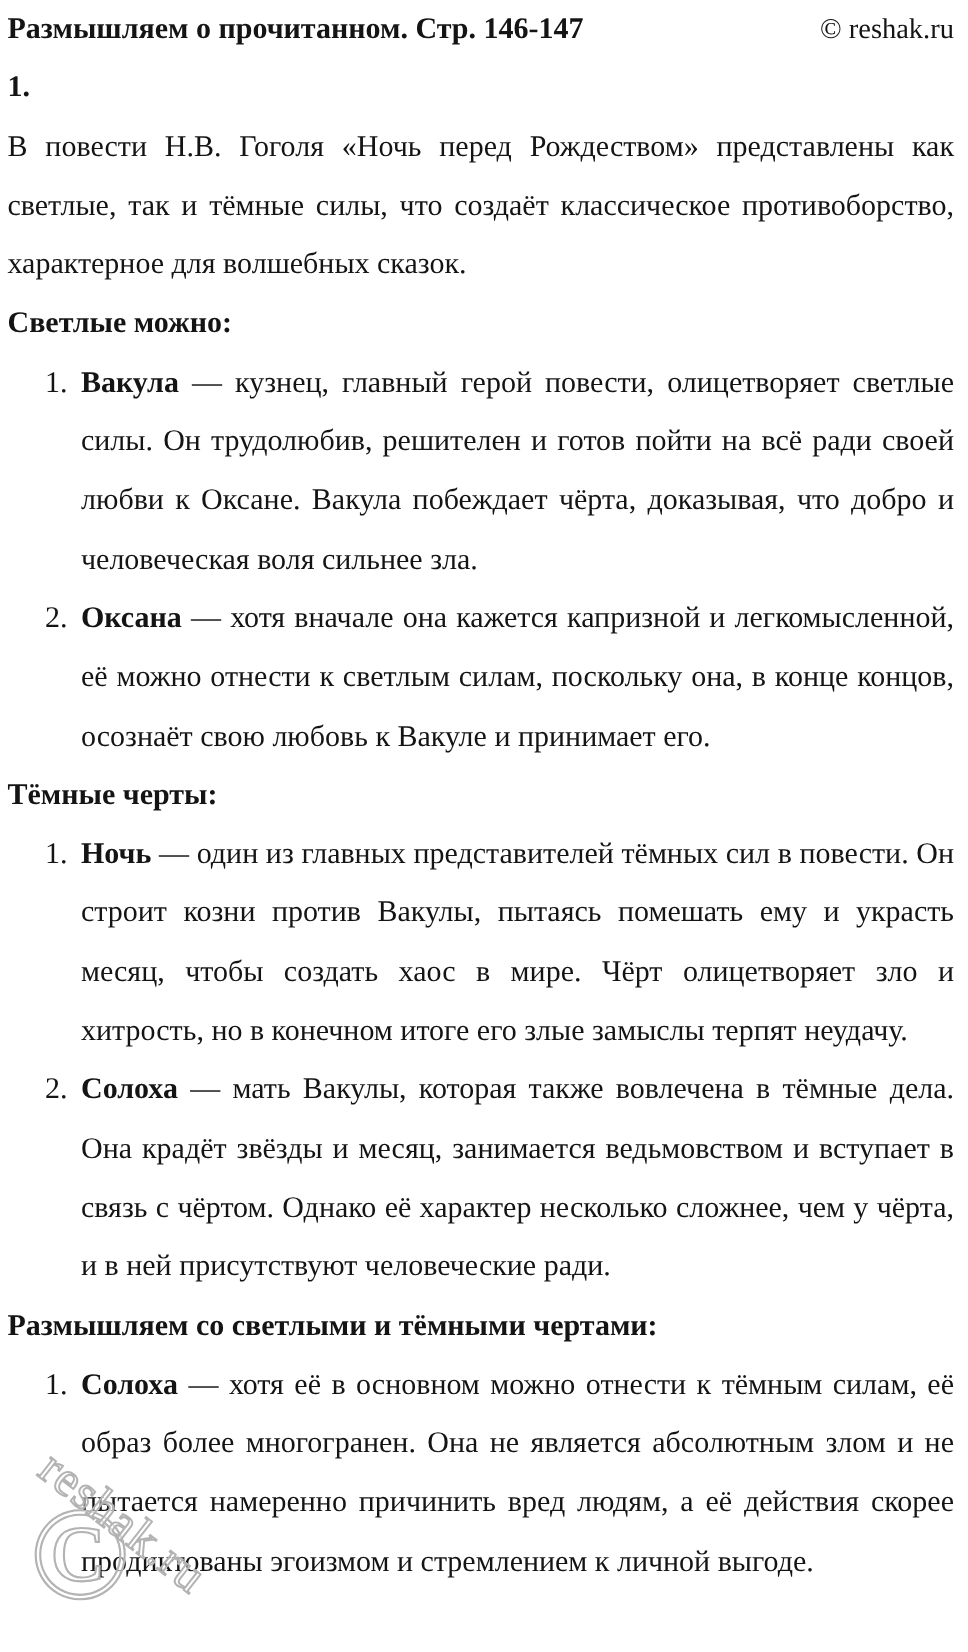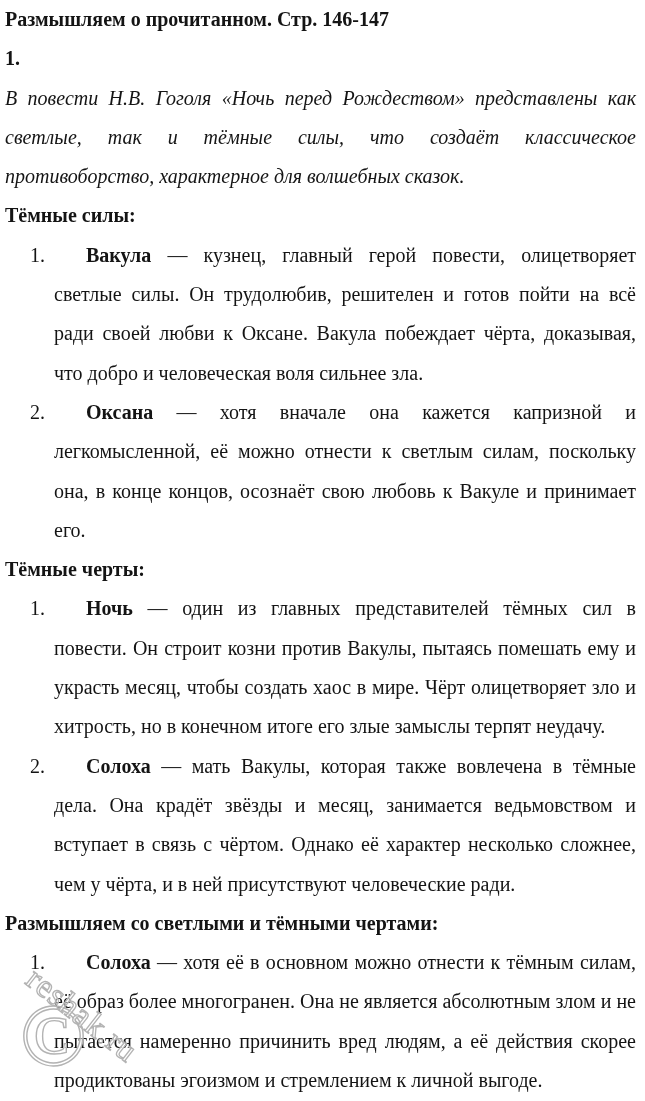--- a/index.html
+++ b/index.html
@@ -32,21 +32,20 @@
   .copyright {
     font-size: 19px;
     white-space: nowrap;
   }
   .qnum {
     font-weight: bold;
   }
   p.body-text {
     margin: 0;
     text-align: justify;
-    font-style: italic;
   }
   h2.section-heading {
     margin: 0;
     font-size: 20px;
     font-weight: bold;
     line-height: 39.3px;
   }
   .li {
     position: relative;
     padding-left: 49px;
@@ -55,44 +54,44 @@
     position: absolute;
     left: 25px;
     top: 0;
   }
   .li p {
     margin: 0;
     text-align: justify;
   }
   .char-name {
     font-weight: bold;
-    margin-left: 32px;
   }
   .watermark {
     position: absolute;
     left: 2px;
     top: 945px;
     width: 210px;
     height: 158px;
     pointer-events: none;
     z-index: 3;
   }
 </style>
 </head>
 <body>
 
 <div class="header-row">
   <span class="doc-title">Размышляем о прочитанном. Стр. 146-147</span>
+  <span class="copyright">© reshak.ru</span>
 </div>
 
 <div class="qnum">1.</div>
 
 <p class="body-text">В повести Н.В. Гоголя «Ночь перед Рождеством» представлены как светлые, так и тёмные силы, что создаёт классическое противоборство, характерное для волшебных сказок.</p>
 
-<h2 class="section-heading">Тёмные силы:</h2>
+<h2 class="section-heading">Светлые можно:</h2>
 
 <div class="li">
   <span class="num">1.</span>
   <p><span class="char-name">Вакула</span> <span>— кузнец, главный герой повести, олицетворяет светлые силы. Он трудолюбив, решителен и готов пойти на всё ради своей любви к Оксане. Вакула побеждает чёрта, доказывая, что добро и человеческая воля сильнее зла.</span></p>
 </div>
 
 <div class="li">
   <span class="num">2.</span>
   <p><span class="char-name">Оксана</span> <span>— хотя вначале она кажется капризной и легкомысленной, её можно отнести к светлым силам, поскольку она, в конце концов, осознаёт свою любовь к Вакуле и принимает его.</span></p>
 </div>

